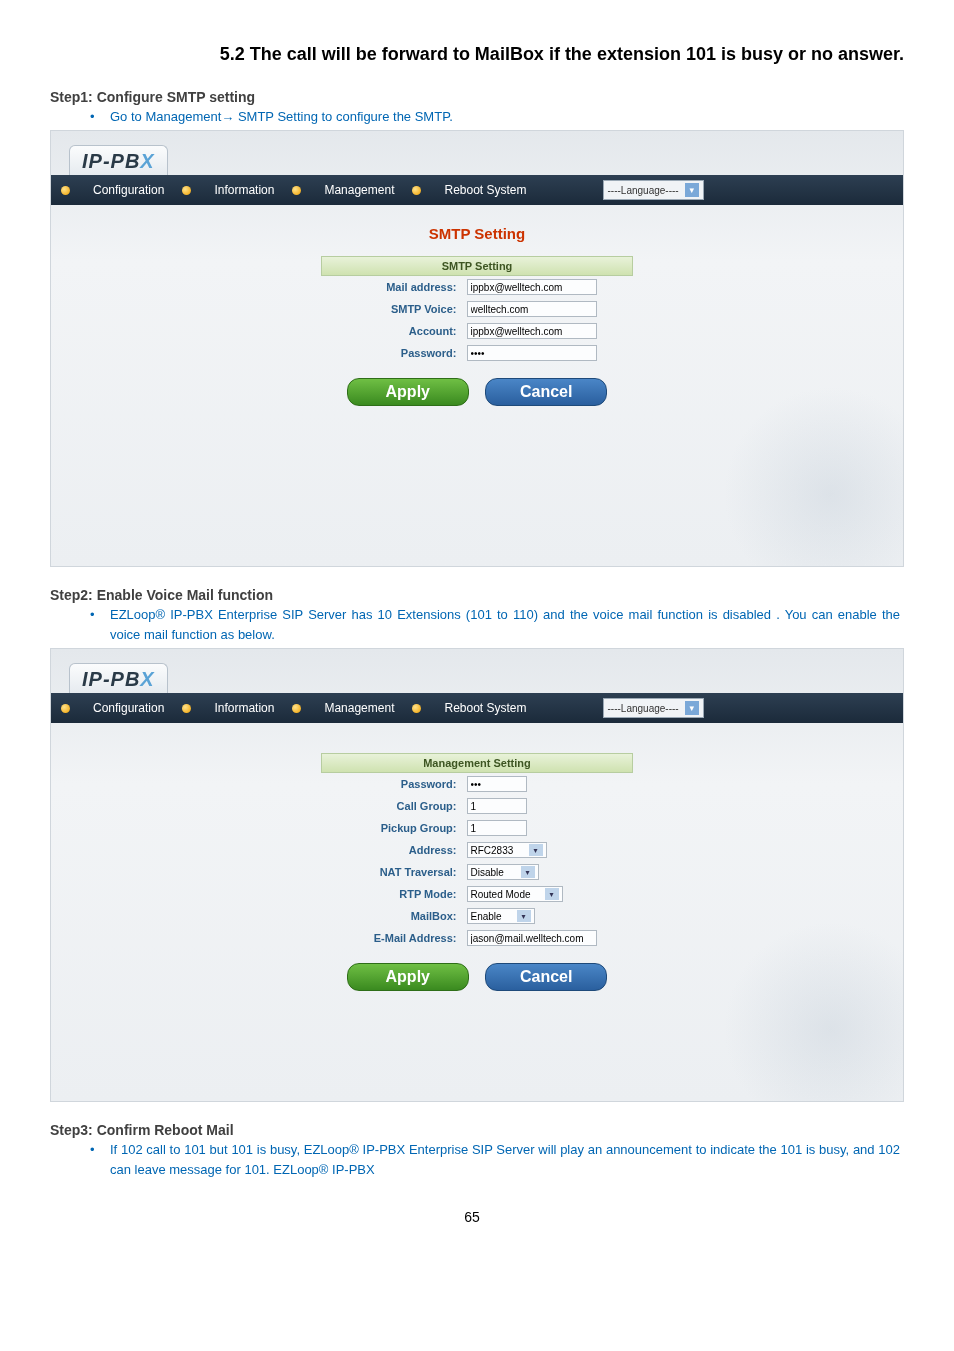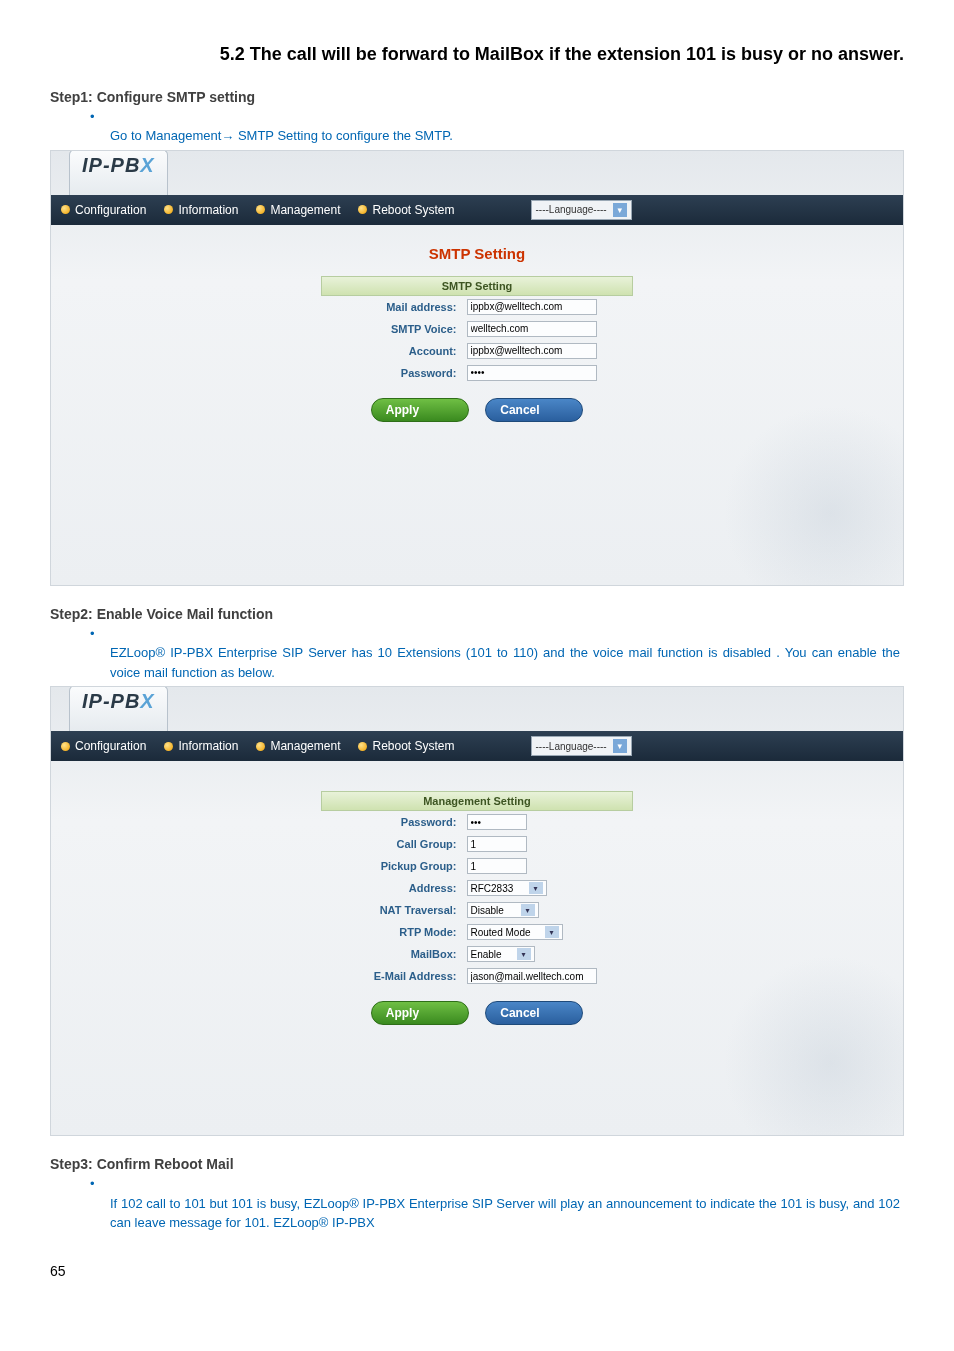--- a/index.html
+++ b/index.html
@@ -34,21 +34,20 @@
   .bullet-dot {
     display: inline-block;
     width: 20px;
     vertical-align: top;
   }
   .bullet-text {
     display: inline-block;
     width: calc(100% - 24px);
     vertical-align: top;
     text-align: justify;
-    margin-left: 20px;
   }
   .screenshot {
     margin: 4px 0 16px 0;
     border: 1px solid #d0d6dc;
     position: relative;
     background: linear-gradient(to bottom, #e4e8ec 0%, #f2f4f6 30%, #eceff2 100%);
     overflow: hidden;
   }
   .screenshot-bg-img {
     position: absolute;
@@ -63,21 +62,21 @@
     height: 44px;
     display: flex;
     align-items: flex-end;
     padding-left: 18px;
   }
   .logo-tab {
     background: linear-gradient(to bottom, #fbfcfd, #e6ebef);
     border: 1px solid #b8c2cc;
     border-bottom: none;
     border-radius: 6px 6px 0 0;
-    padding: 4px 12px 18px 12px;
+    padding: 4px 12px 2px 12px;
     font-weight: bold;
     font-size: 20px;
     color: #2a3a47;
     font-style: italic;
     letter-spacing: 1px;
   }
   .logo-tab .x {
     color: #5aa3d6;
   }
   .nav-bar {
@@ -86,21 +85,21 @@
     display: flex;
     align-items: center;
     padding: 0 10px;
     gap: 18px;
     color: #fff;
     font-size: 12px;
   }
   .nav-item {
     display: flex;
     align-items: center;
-    gap: 5px;
+    gap: 23px;
   }
   .nav-dot {
     width: 9px;
     height: 9px;
     border-radius: 50%;
     background: radial-gradient(circle at 35% 35%, #ffe28a, #f0a000);
   }
   .lang-select {
     font-size: 10px;
     height: 18px;
@@ -187,38 +186,38 @@
     color:#335;
     margin-left:4px;
   }
   .btn-row {
     text-align: center;
     margin-top: 14px;
   }
   .pill-btn {
     display: inline-block;
     min-width: 68px;
-    padding: 4px 14px;
+    padding: 4px 26px;
     border-radius: 12px;
     color: #fff;
-    font-size: 12px;
-    font-weight: bold;
-    text-align: left;
+    font-size: 16px;
+    font-weight: bold;
+    text-align: center;
     margin: 0 6px;
   }
   .pill-apply {
     background: linear-gradient(to bottom, #6fbf44, #3a8a1f);
     border: 1px solid #2e6e18;
   }
   .pill-cancel {
     background: linear-gradient(to bottom, #4a86c7, #2a5f9e);
     border: 1px solid #1e4a7a;
   }
   .page-num {
-    text-align: left;
+    text-align: center;
     font-size: 14px;
     margin-top: 30px;
     padding-right: 10px;
   }
 </style>
 </head>
 <body>
 
 <div class="section-heading">5.2 The call will be forward to MailBox if the extension 101 is busy or no answer.</div>
 

